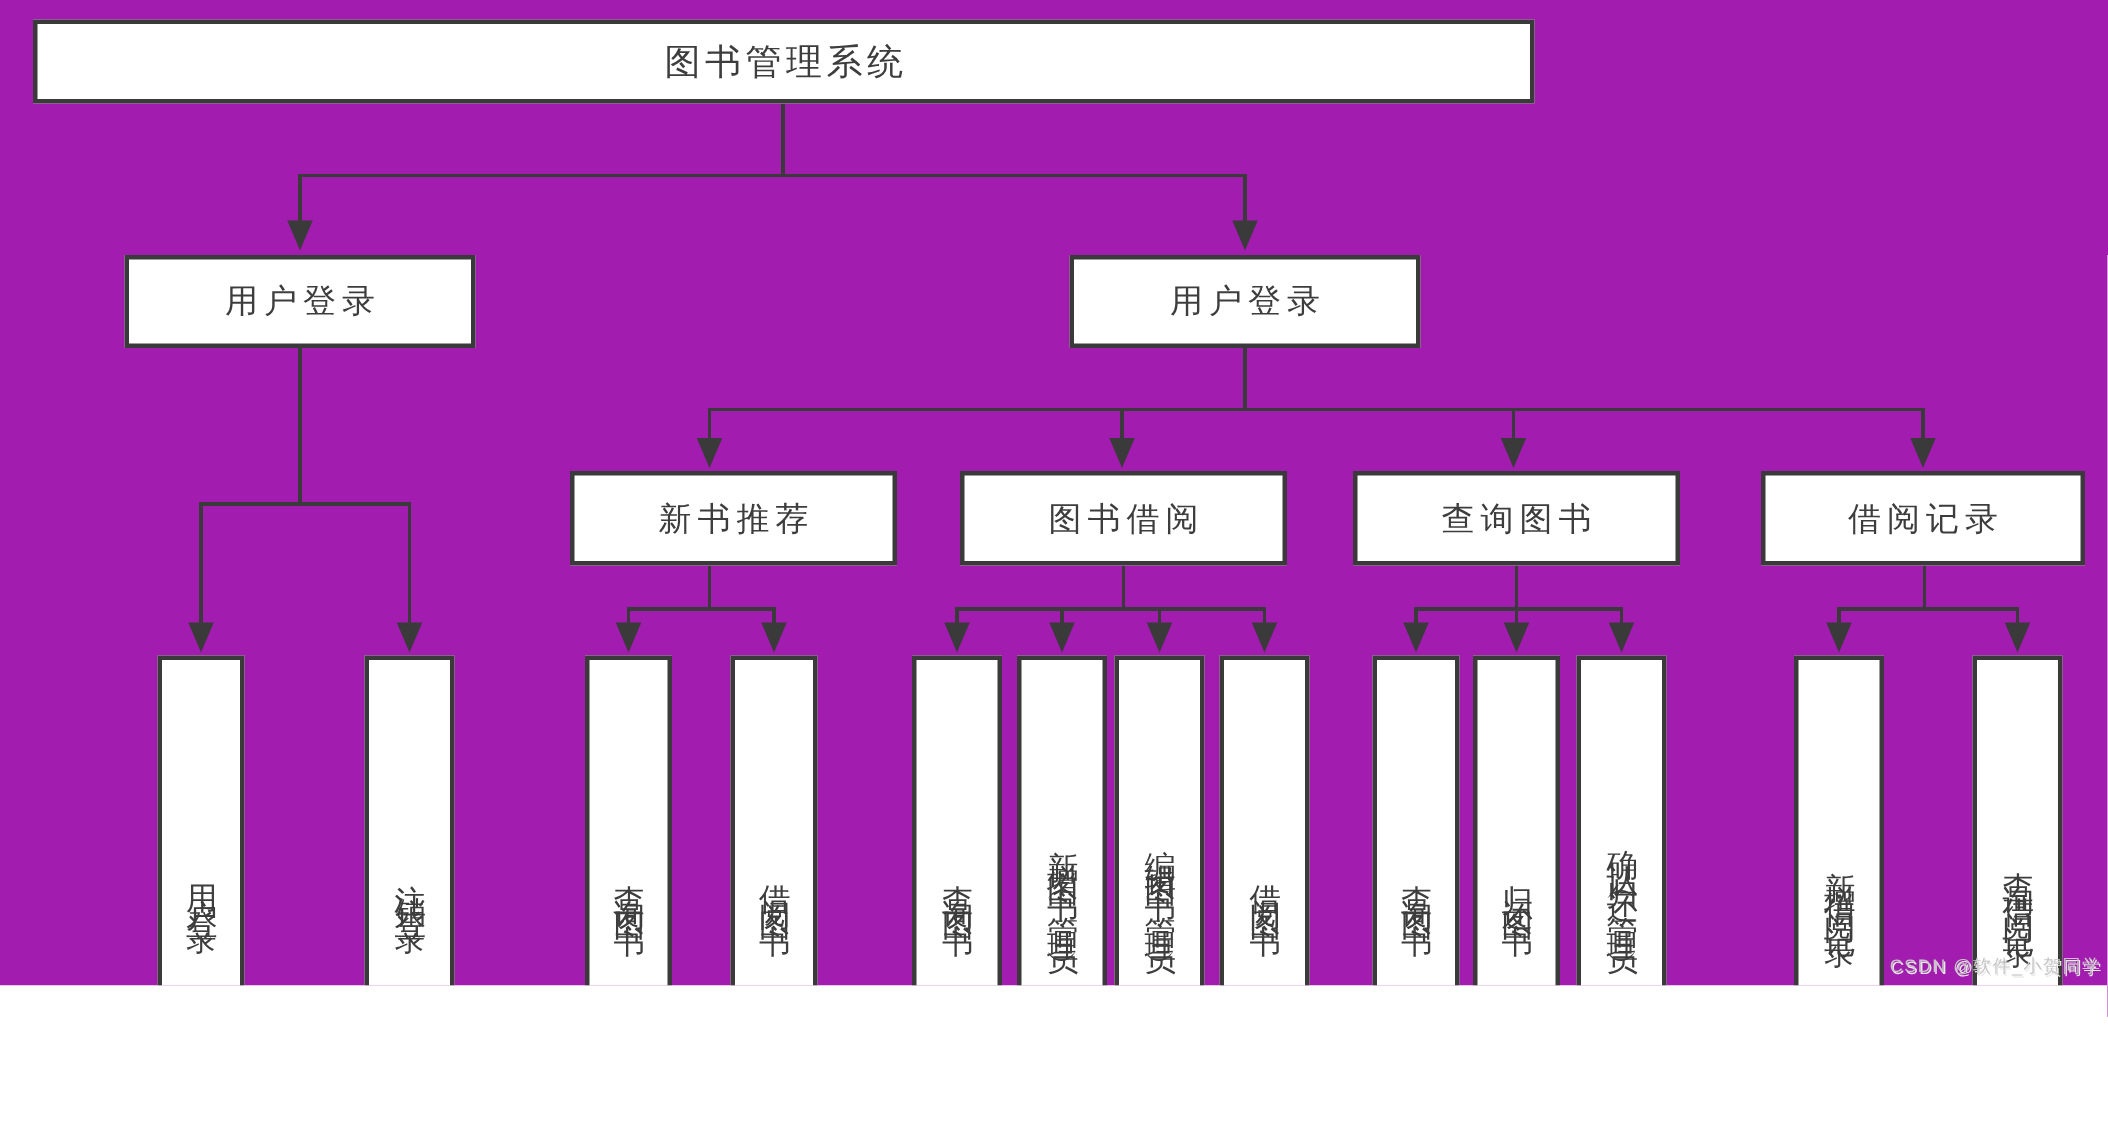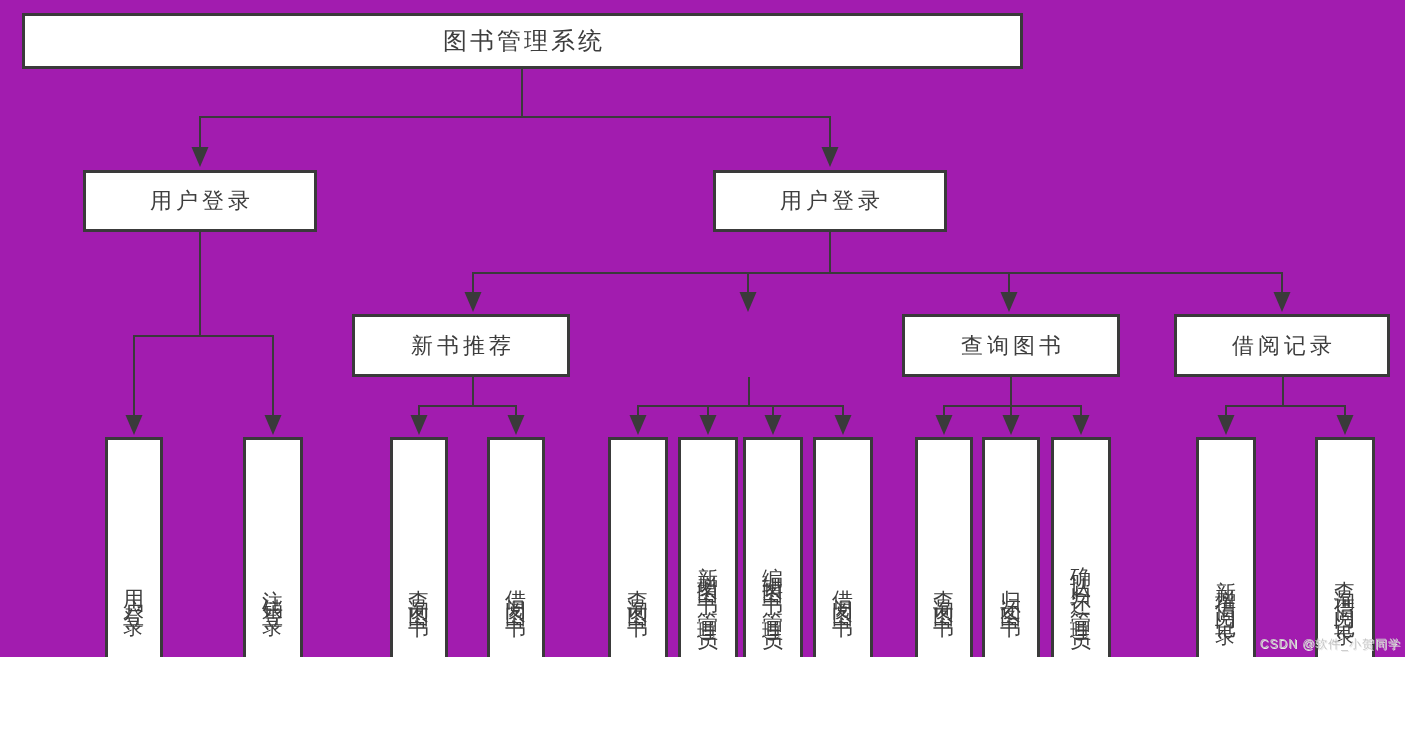--- a/index.html
+++ b/index.html
@@ -142,22 +142,25 @@
     <span class="rootlabel">图书管理系统</span>
   </div>
 
   <div class="node" style="left:83px; top:170px; width:234px; height:62px;">
     <span class="hlabel">用户登录</span>
   </div>
   <div class="node" style="left:713px; top:170px; width:234px; height:62px;">
     <span class="hlabel">用户登录</span>
   </div>
 
-  <div class="node" style="left:352px; top:314px; width:218px; height:63px;">
+  <div class="node" style="left:380px; top:314px; width:218px; height:63px;">
     <span class="hlabel">新书推荐</span>
+  </div>
+  <div class="node" style="left:640px; top:314px; width:218px; height:63px;">
+    <span class="hlabel">图书借阅</span>
   </div>
   <div class="node" style="left:902px; top:314px; width:218px; height:63px;">
     <span class="hlabel">查询图书</span>
   </div>
   <div class="node" style="left:1174px; top:314px; width:216px; height:63px;">
     <span class="hlabel">借阅记录</span>
   </div>
 
   <div class="node" style="left:105px; top:437px; width:58px; height:298px;">
     <span class="vlabel">用户登录</span>

